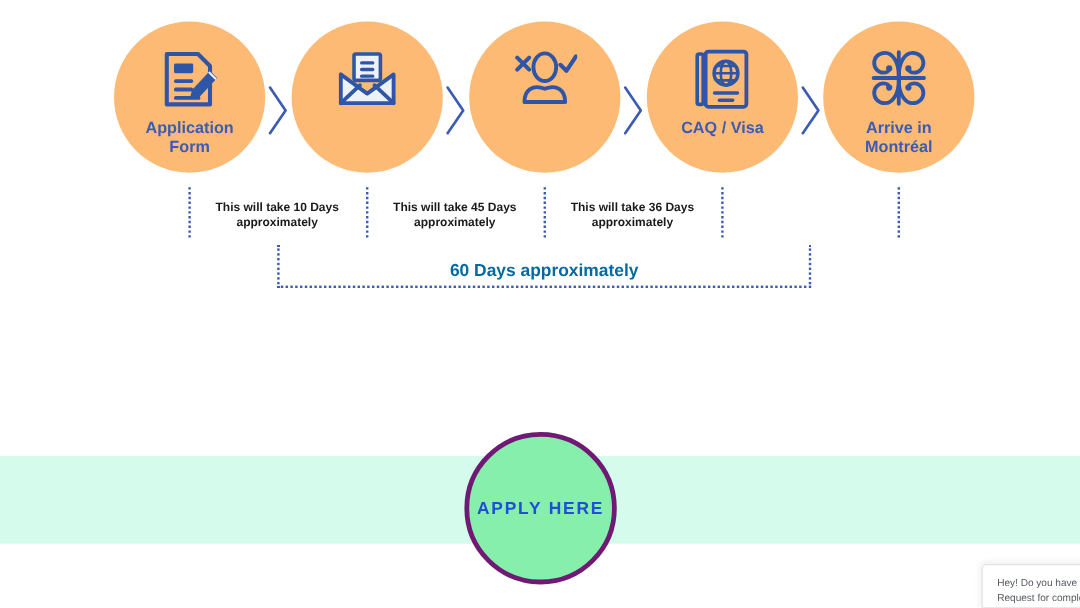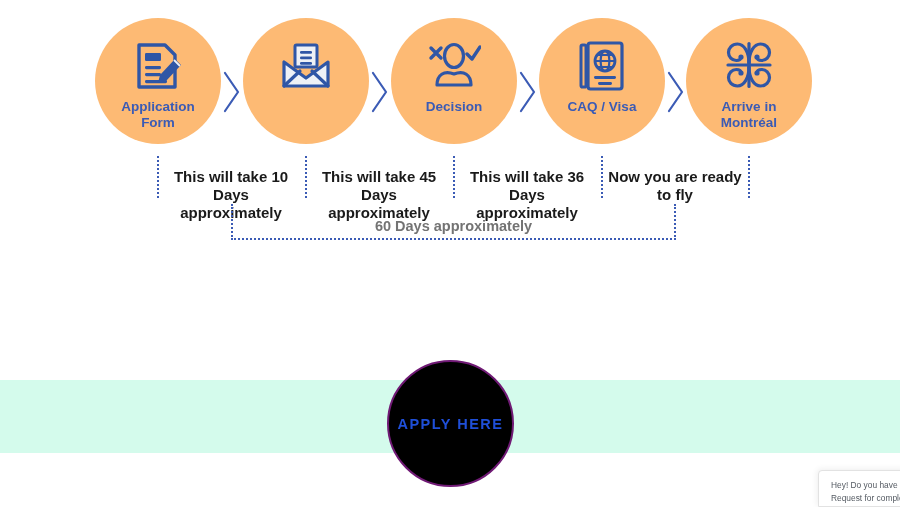--- a/index.html
+++ b/index.html
@@ -102,21 +102,21 @@
   .vtick.v2 { left: 453px; }
   .vtick.v3 { left: 601px; }
   .vtick.v4 { left: 748px; }
 
   
   .seg-caption {
     position: absolute;
     top: 168px;
     width: 148px;
     text-align: center;
-    font-size: 15px;
+    font-size: 10px;
     font-weight: bold;
     line-height: 1.2;
     color: #1a1a1a;
     white-space: pre-line;
   }
   .seg-caption.g0 { left: 157px; }
   .seg-caption.g1 { left: 305px; }
   .seg-caption.g2 { left: 453px; }
   .seg-caption.g3 { left: 601px; }
 
@@ -133,33 +133,33 @@
     border-top: none;
   }
   .total-label {
     position: absolute;
     left: 231px;
     top: 218px;
     width: 445px;
     text-align: center;
     font-size: 14.5px;
     font-weight: bold;
-    color: #737373;
+    color: #0369a1;
   }
 
   
   .apply-btn {
     position: absolute;
     left: 387px;
     top: 360px;
     width: 127px;
     height: 127px;
     border-radius: 50%;
-    background: #000000;
-    border: 2px solid #701a75;
+    background: #86efac;
+    border: 4px solid #701a75;
     display: flex;
     align-items: center;
     justify-content: center;
     cursor: pointer;
   }
   .apply-btn-text {
     font-size: 14.5px;
     font-weight: bold;
     letter-spacing: 1.5px;
     color: #1f4fd8;
@@ -227,21 +227,20 @@
 
     <div class="step s2">
       <div class="step-icon">
         <svg width="54" height="52" viewBox="0 0 54 52" fill="none">
           <ellipse cx="27" cy="16" rx="9.5" ry="11.5" stroke="#2f56a6" stroke-width="3.2" fill="none"></ellipse>
           <path d="M10 45 C10 35 17 30 27 34 C37 30 44 35 44 45 Z" stroke="#2f56a6" stroke-width="3.2" stroke-linejoin="round" fill="none"></path>
           <path d="M4 8 L14 18 M14 8 L4 18" stroke="#2f56a6" stroke-width="3.4" stroke-linecap="round"></path>
           <path d="M40 14 L45 19 L53 7" stroke="#2f56a6" stroke-width="3.4" stroke-linecap="round" stroke-linejoin="round" fill="none"></path>
         </svg>
       </div>
-      <div class="step-label">Decision</div>
     </div>
 
     <div class="step s4">
       <div class="step-icon">
         <svg width="54" height="52" viewBox="0 0 52 52" fill="none">
           <g stroke="#2f56a6" stroke-width="3.2" fill="none" stroke-linecap="round">
 
             <path d="M26 23 C26 12 21 4 14.5 4 C9 4 5.5 8 5.5 12.5 C5.5 17 9 20.5 13.2 20.5 C16.2 20.5 18 19 18 17"></path>
 
             <path d="M26 23 C26 12 31 4 37.5 4 C43 4 46.5 8 46.5 12.5 C46.5 17 43 20.5 38.8 20.5 C35.8 20.5 34 19 34 17"></path>
@@ -305,21 +304,20 @@
   <div class="vtick v2"></div>
   <div class="vtick v3"></div>
   <div class="vtick v4"></div>
 
   <div class="seg-caption g0">This will take 10 Days
 approximately</div>
   <div class="seg-caption g1">This will take 45 Days
 approximately</div>
   <div class="seg-caption g2">This will take 36 Days
 approximately</div>
-  <div class="seg-caption g3">Now you are ready to fly</div>
 
   <div class="total-bracket"></div>
   <div class="total-label">60 Days approximately</div>
 
   <div class="apply-btn">
     <span class="apply-btn-text">APPLY  HERE</span>
   </div>
 
   <div class="chat-widget">
     <div class="chat-line">Hey! Do you have ar</div>

